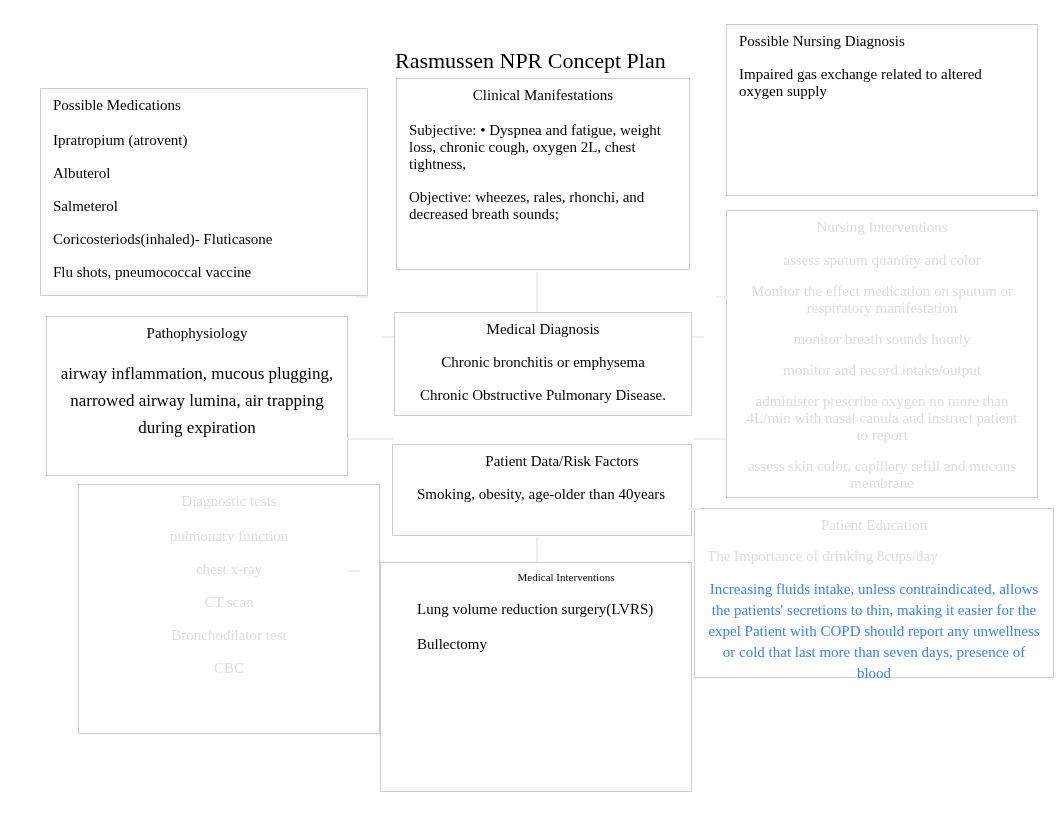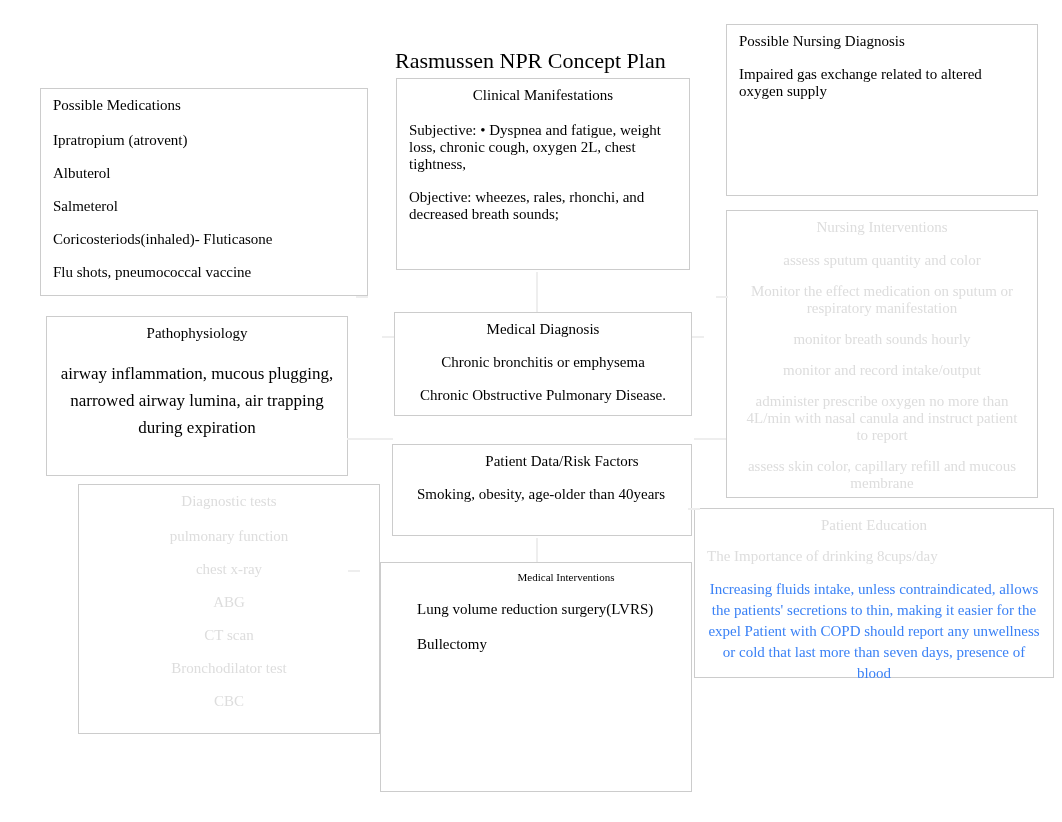--- a/index.html
+++ b/index.html
@@ -243,21 +243,20 @@
 
 <div class="box box-riskfactors">
   <div class="heading">Patient Data/Risk Factors</div>
   <div class="item">Smoking, obesity, age-older than 40years</div>
 </div>
 
 <div class="box box-diagtests">
   <div class="heading">Diagnostic tests</div>
   <div class="item">pulmonary function</div>
   <div class="item">chest x-ray</div>
-  <div class="item">ABG</div>
   <div class="item">CT scan</div>
   <div class="item">Bronchodilator test</div>
   <div class="item">CBC</div>
 </div>
 
 <div class="box box-medinterv">
   <div class="heading">Medical Interventions</div>
   <div class="item">Lung volume reduction surgery(LVRS)</div>
   <div class="item">Bullectomy</div>
 </div>

